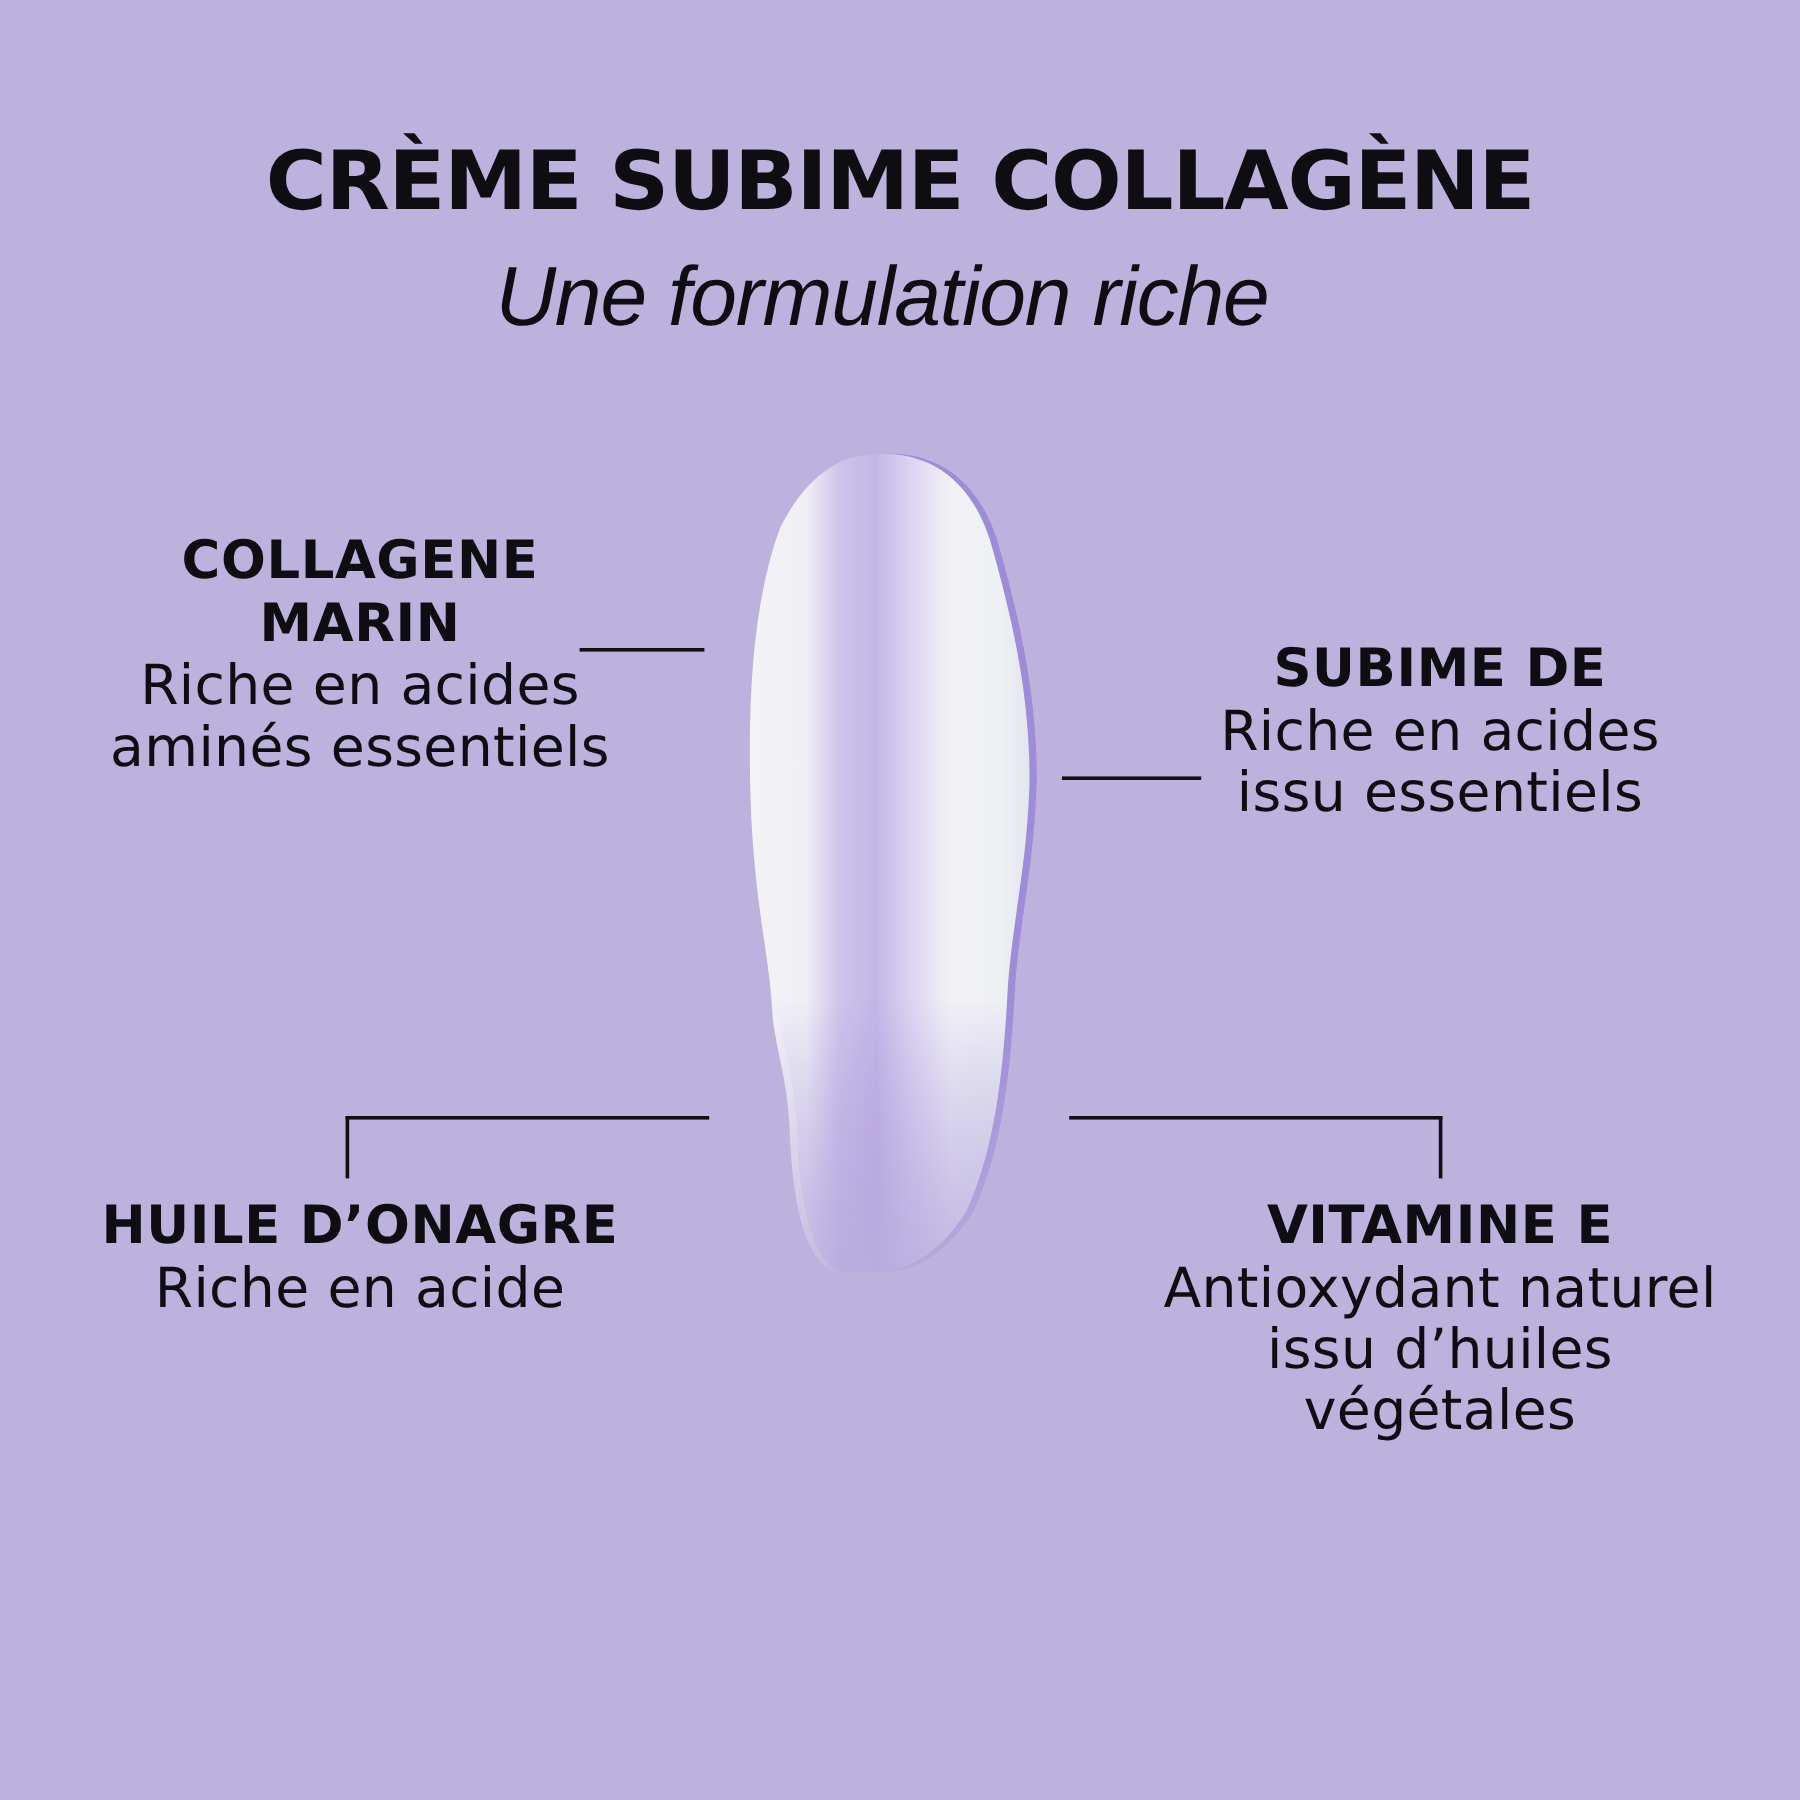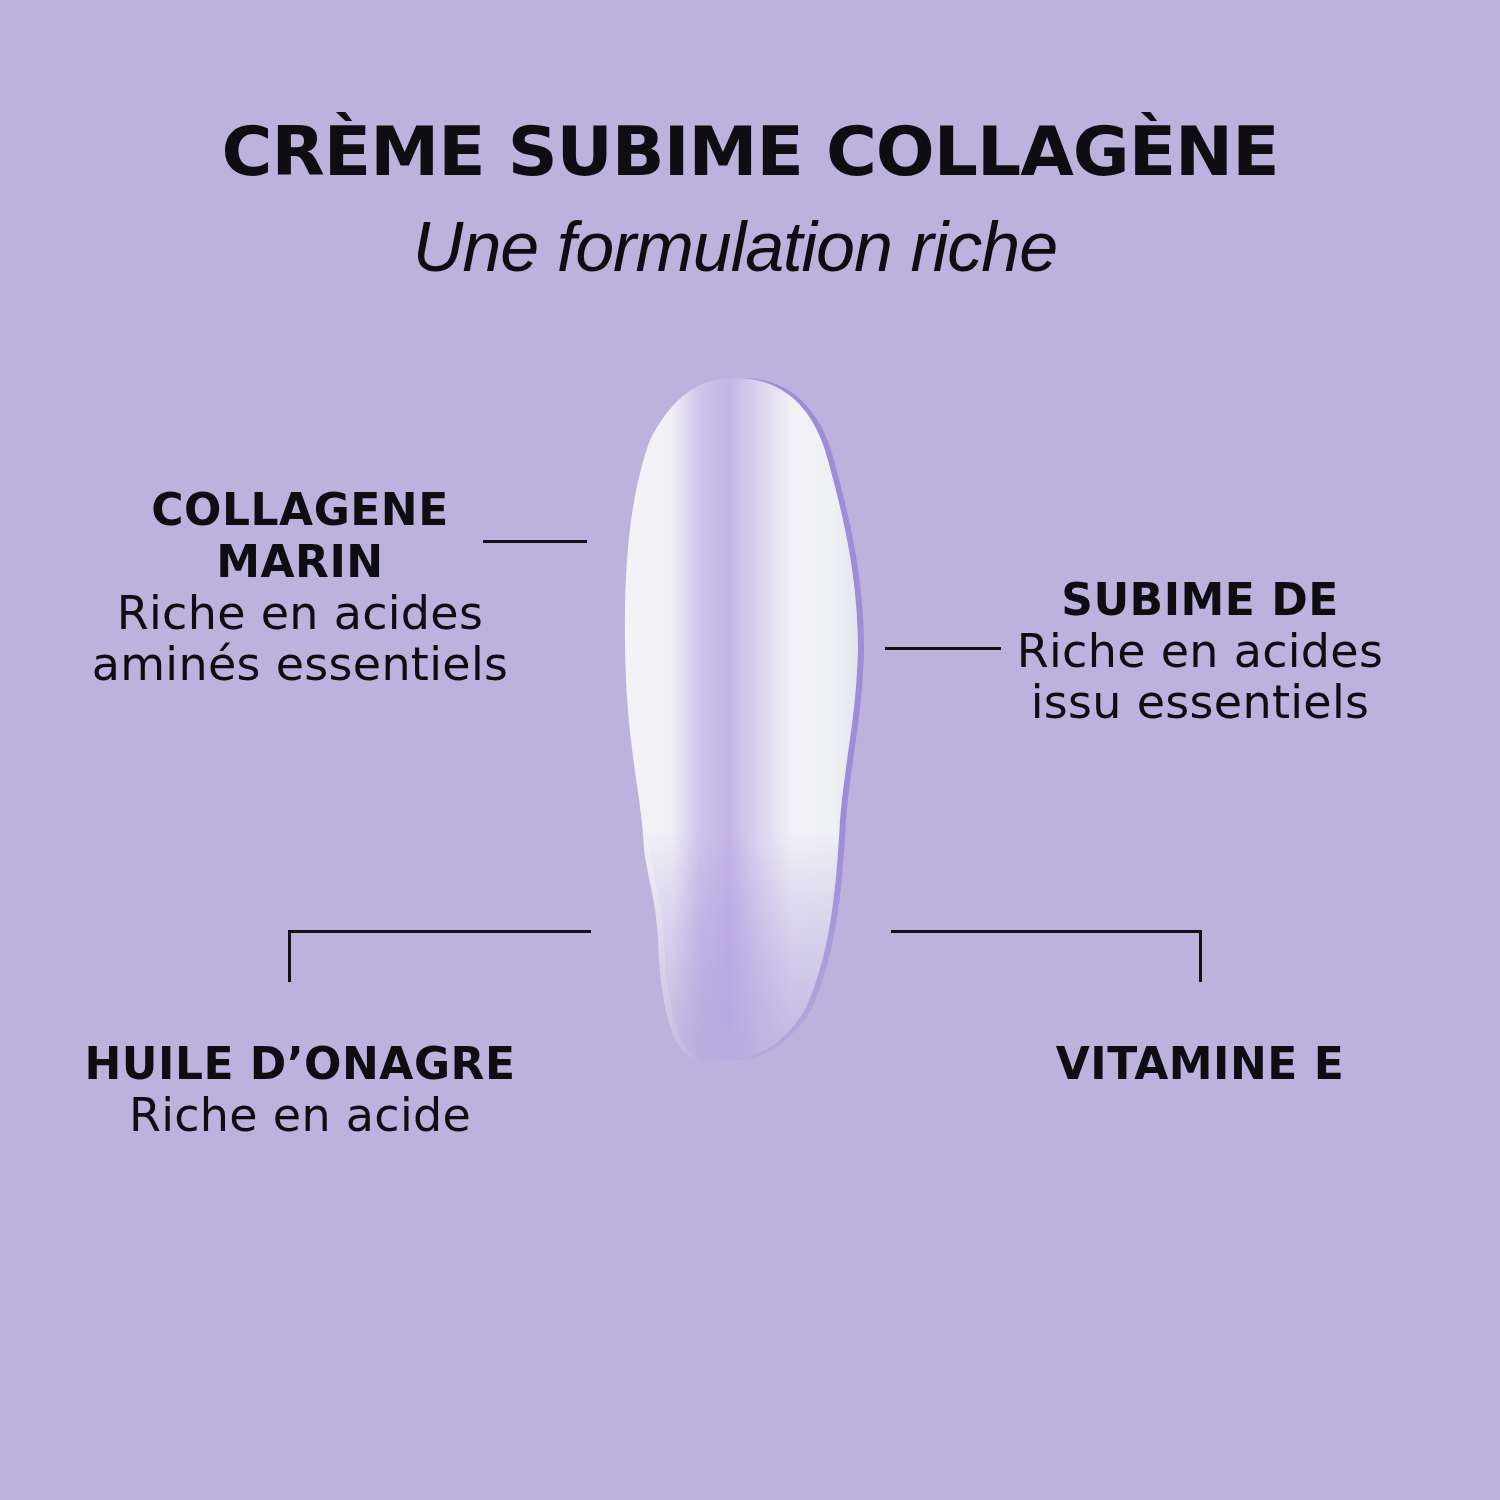--- a/index.html
+++ b/index.html
@@ -18,21 +18,21 @@
     line-height: 1;
     transform: scaleX(1.02);
   }
   .subtitle {
     position: absolute; left: 0; top: 212px; width: 1470px;
     text-align: center;
     font-family: Liberation Sans, sans-serif;
     font-style: italic; font-size: 70px; line-height: 1;
     letter-spacing: -1px;
   }
-  .block { position: absolute; text-align: center; margin-top: 42px; }
+  .block { position: absolute; text-align: center; }
   .block .name {
     font-weight: bold; font-size: 44px; line-height: 52px; letter-spacing: 0.5px;
   }
   .block .desc {
     font-size: 46px; line-height: 51px; letter-spacing: 0.3px;
   }
   .b1 { left: 60px;  top: 442px; width: 480px; }
   .b2 { left: 960px; top: 532px; width: 480px; }
   .b3 { left: 40px;  top: 996px; width: 520px; }
   .b4 { left: 940px; top: 996px; width: 520px; }
@@ -108,13 +108,17 @@
   </div>
   <div class="desc">
     <div>Riche en acide</div>
   </div>
 </div>
 
 <div class="block b4">
   <div class="name">
     <div>VITAMINE E</div>
   </div>
+  <div class="desc">
+    <div>Antioxydant naturel</div>
+    <div>issu d’huiles végétales</div>
+  </div>
 </div>
 
 </body></html>

